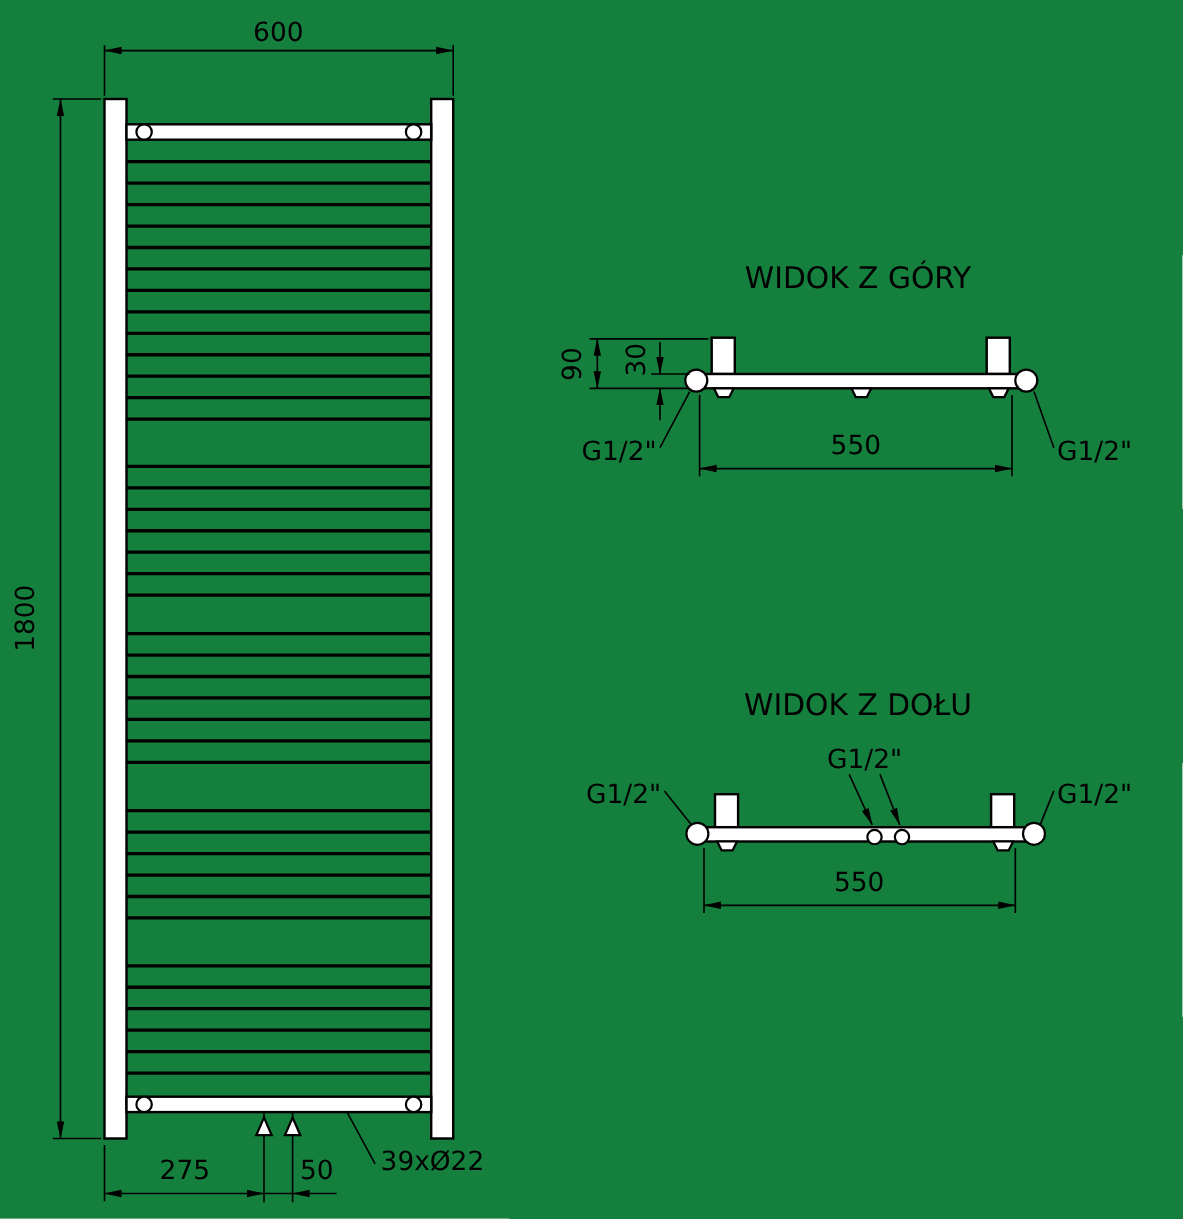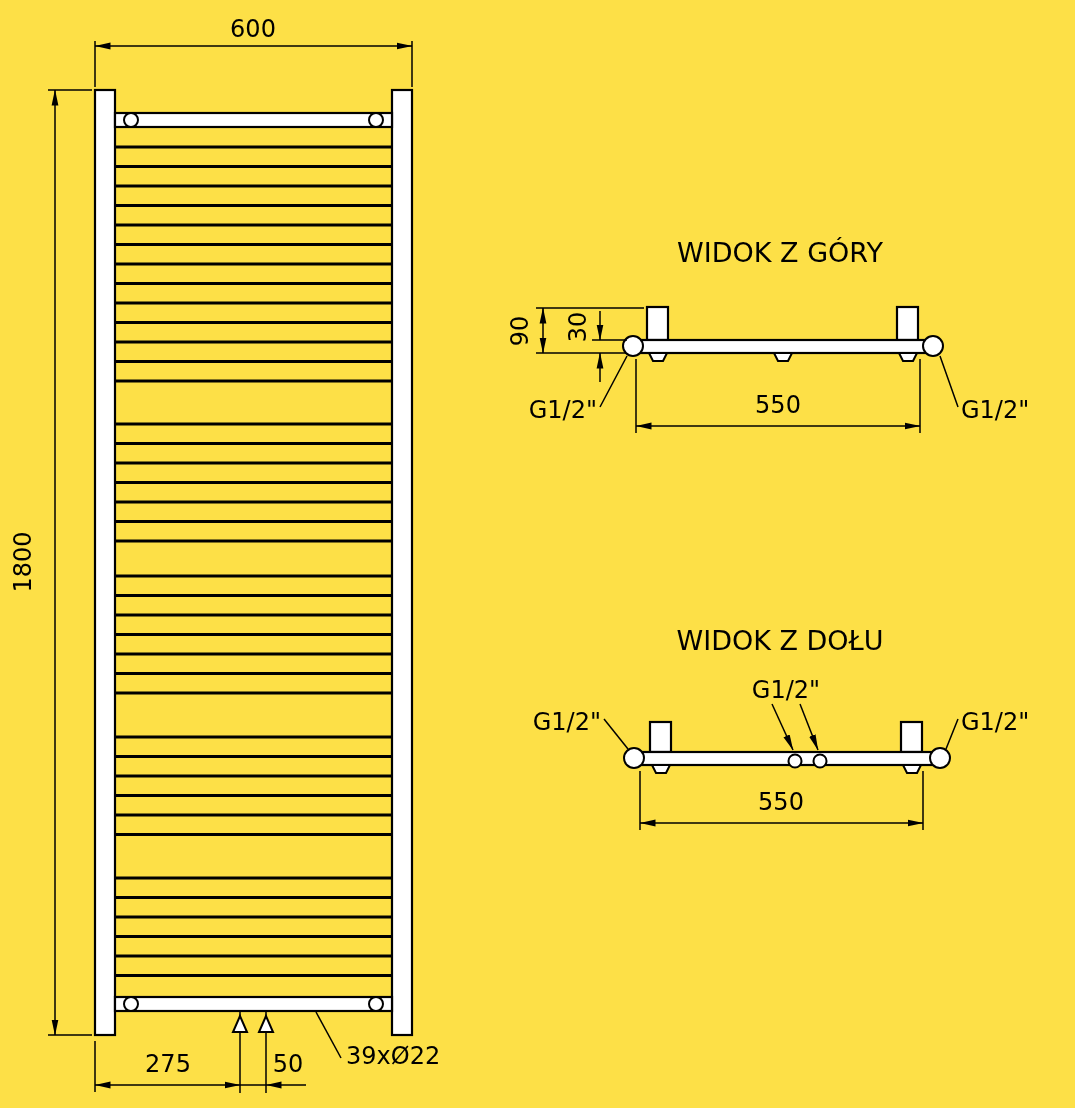--- a/index.html
+++ b/index.html
@@ -4,21 +4,21 @@
 <style>
   html, body {
     margin: 0;
     padding: 0;
     background: #ffffff;
   }
   .page {
     position: relative;
     width: 1075px;
     height: 1108px;
-    background: #fde047;
+    background: #15803d;
     font-family: "DejaVu Sans", sans-serif;
   }
   svg text {
     font-family: "DejaVu Sans", sans-serif;
     fill: #000000;
   }
   .dim-text  { font-size: 24px; }
   .title-text{ font-size: 27px; }
   .obj  { fill: #ffffff; stroke: #000000; stroke-width: 2.2; }
   .obj2 { fill: #ffffff; stroke: #000000; stroke-width: 2; }

